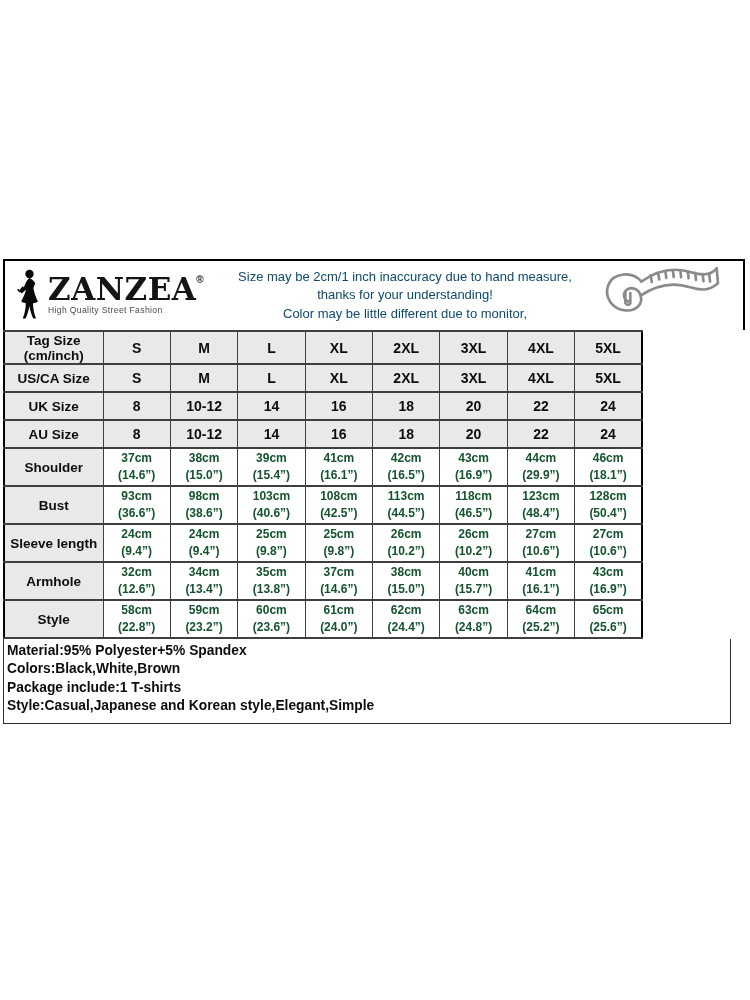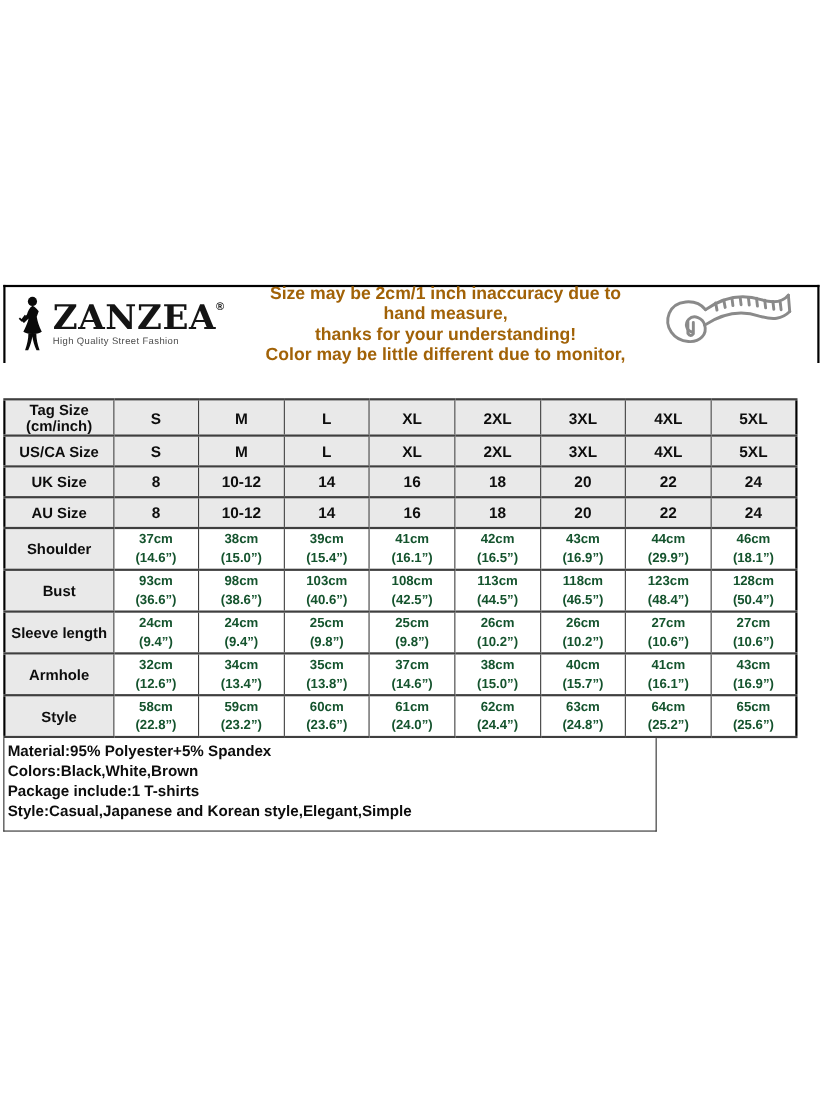--- a/index.html
+++ b/index.html
@@ -18,46 +18,46 @@
   .logo-wrap{width:230px;display:flex;align-items:center;padding:4px 0 5px 10px;box-sizing:border-box;}
   .figure-icon svg{display:block;}
   .brand-text{margin-left:3px;}
   .brand-line{white-space:nowrap;}
   .brand-name{
     font-family:"DejaVu Serif","Liberation Serif",serif;font-weight:bold;
     font-size:31px;line-height:28px;color:#141414;letter-spacing:0.5px;display:inline-block;
   }
   .brand-reg{font-size:10px;font-weight:bold;vertical-align:top;position:relative;top:-1px;}
   .brand-tagline{font-size:8.6px;color:#4a4a4a;letter-spacing:0.35px;margin-top:1px;}
-  .disclaimer{flex:1;text-align:center;font-size:16px;font-weight:bold;line-height:18.5px;color:#a16207;padding-right:4px;}
+  .disclaimer{flex:1;text-align:center;font-size:13px;font-weight:normal;line-height:18.5px;color:#0c4a6e;padding-right:4px;}
   .tape-wrap{width:158px;display:flex;justify-content:center;align-items:center;padding-right:6px;}
 
   
   table.size-table{
-    border-collapse:collapse;width:722px;table-layout:fixed;background:#fff;
-    border:2px solid #000;font-family:"Liberation Sans",sans-serif;margin-top:32px;
+    border-collapse:collapse;width:640px;table-layout:fixed;background:#fff;
+    border:2px solid #000;font-family:"Liberation Sans",sans-serif;
   }
   table.size-table td{
     border:1px solid #3f3f3f;border-top-width:2px;border-bottom-width:2px;
     text-align:center;vertical-align:middle;padding:0;overflow:hidden;
   }
   col.lblcol{width:99px;}
   tr.r-tag{height:33px;} tr.r-thin{height:28px;} tr.r-meas{height:38px;padding-left:42px;}
   td.lbl-cell{background:#e9e9e9;font-size:13.5px;font-weight:bold;color:#0d0d0d;}
   tr.shaded td{background:#e9e9e9;}
   td.sc{font-size:14px;font-weight:bold;color:#0d0d0d;}
   td.mc{font-size:12px;font-weight:bold;color:#14532d;}
   td.mc div{line-height:17.5px;}
   .ll2:empty{display:none;}
   .ll1,.ll2{line-height:15px;}
 
   
   .details-box{
     box-sizing:border-box;border:1px solid #2e2e2e;border-top:none;
-    width:594px;padding:3px 4px 7px 3px;background:#fff;
+    width:728px;padding:3px 4px 7px 3px;background:#fff;
   }
   .details-line{font-size:13.8px;font-weight:bold;line-height:18.4px;color:#0d0d0d;white-space:nowrap;}
 </style>
 </head>
 <body>
 
 <div class="sheet">
 
   <div class="header-box">
     <div class="logo-wrap">

